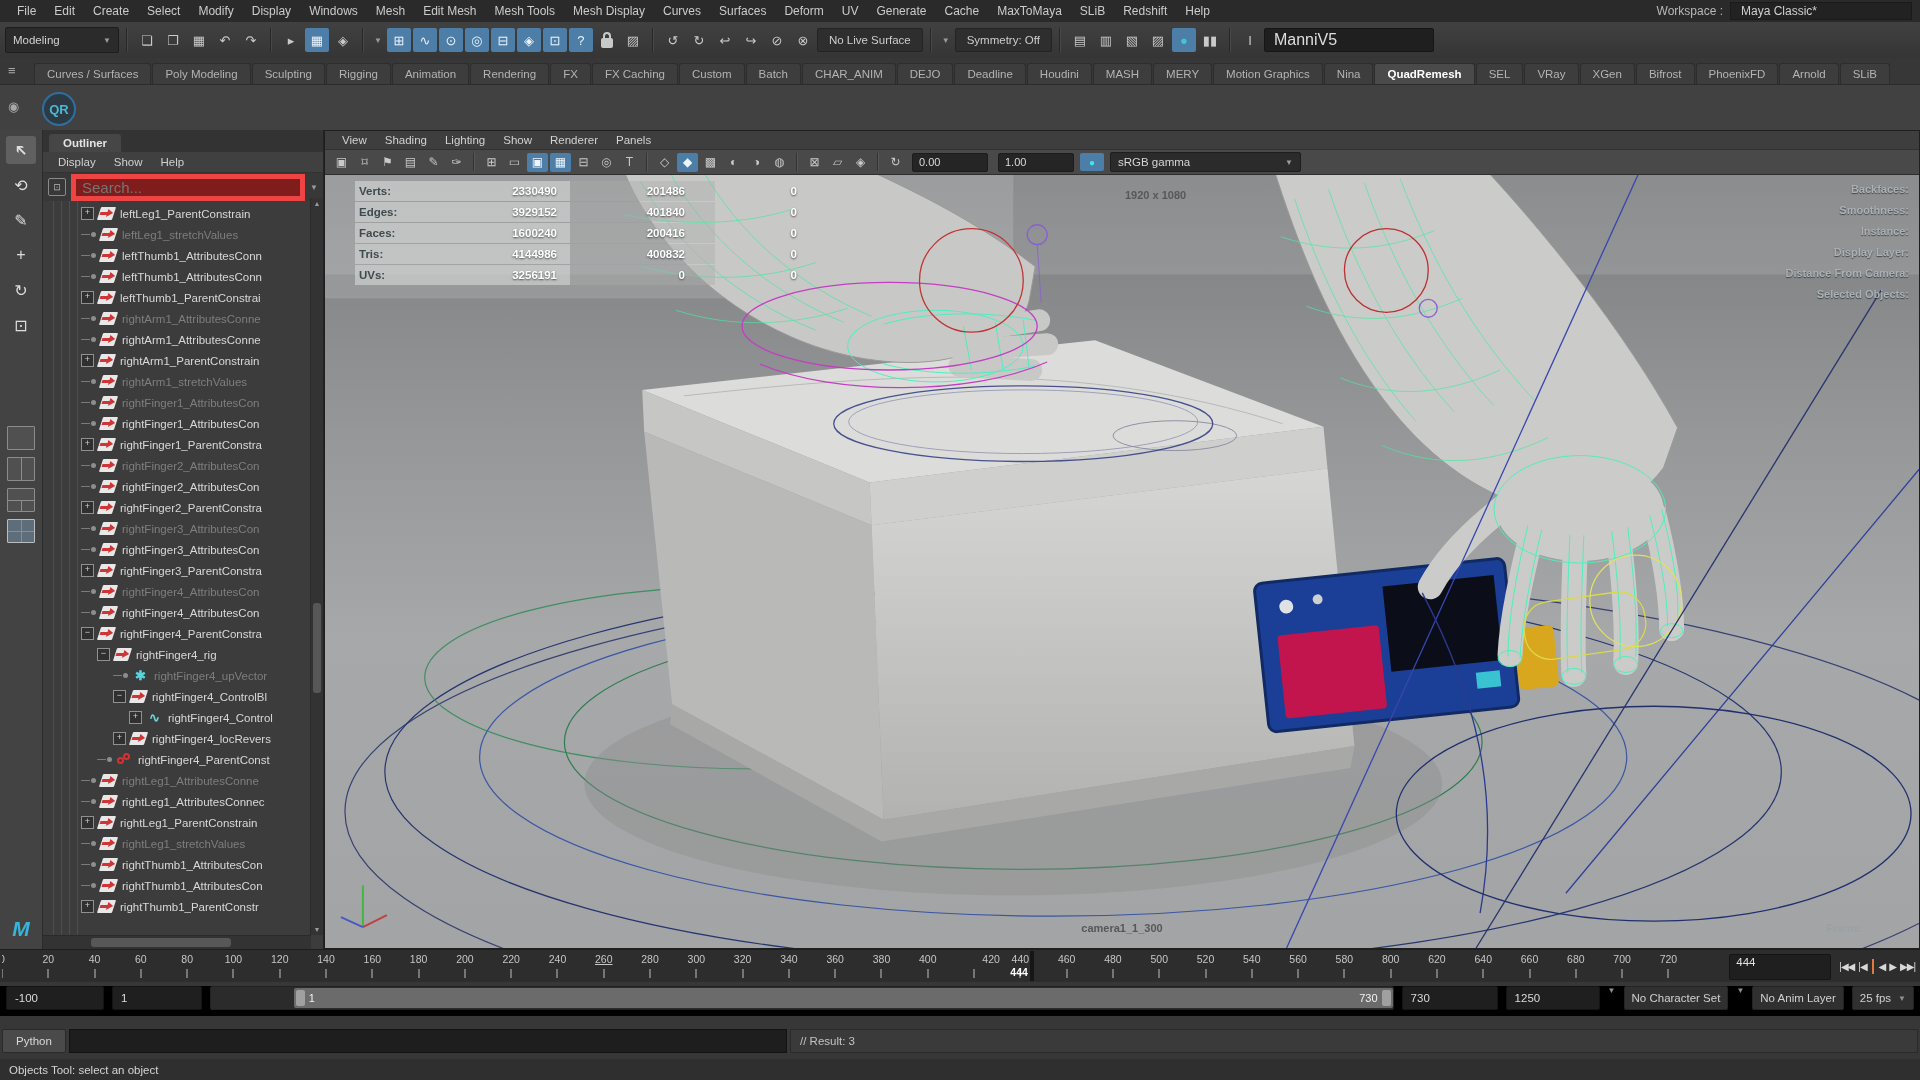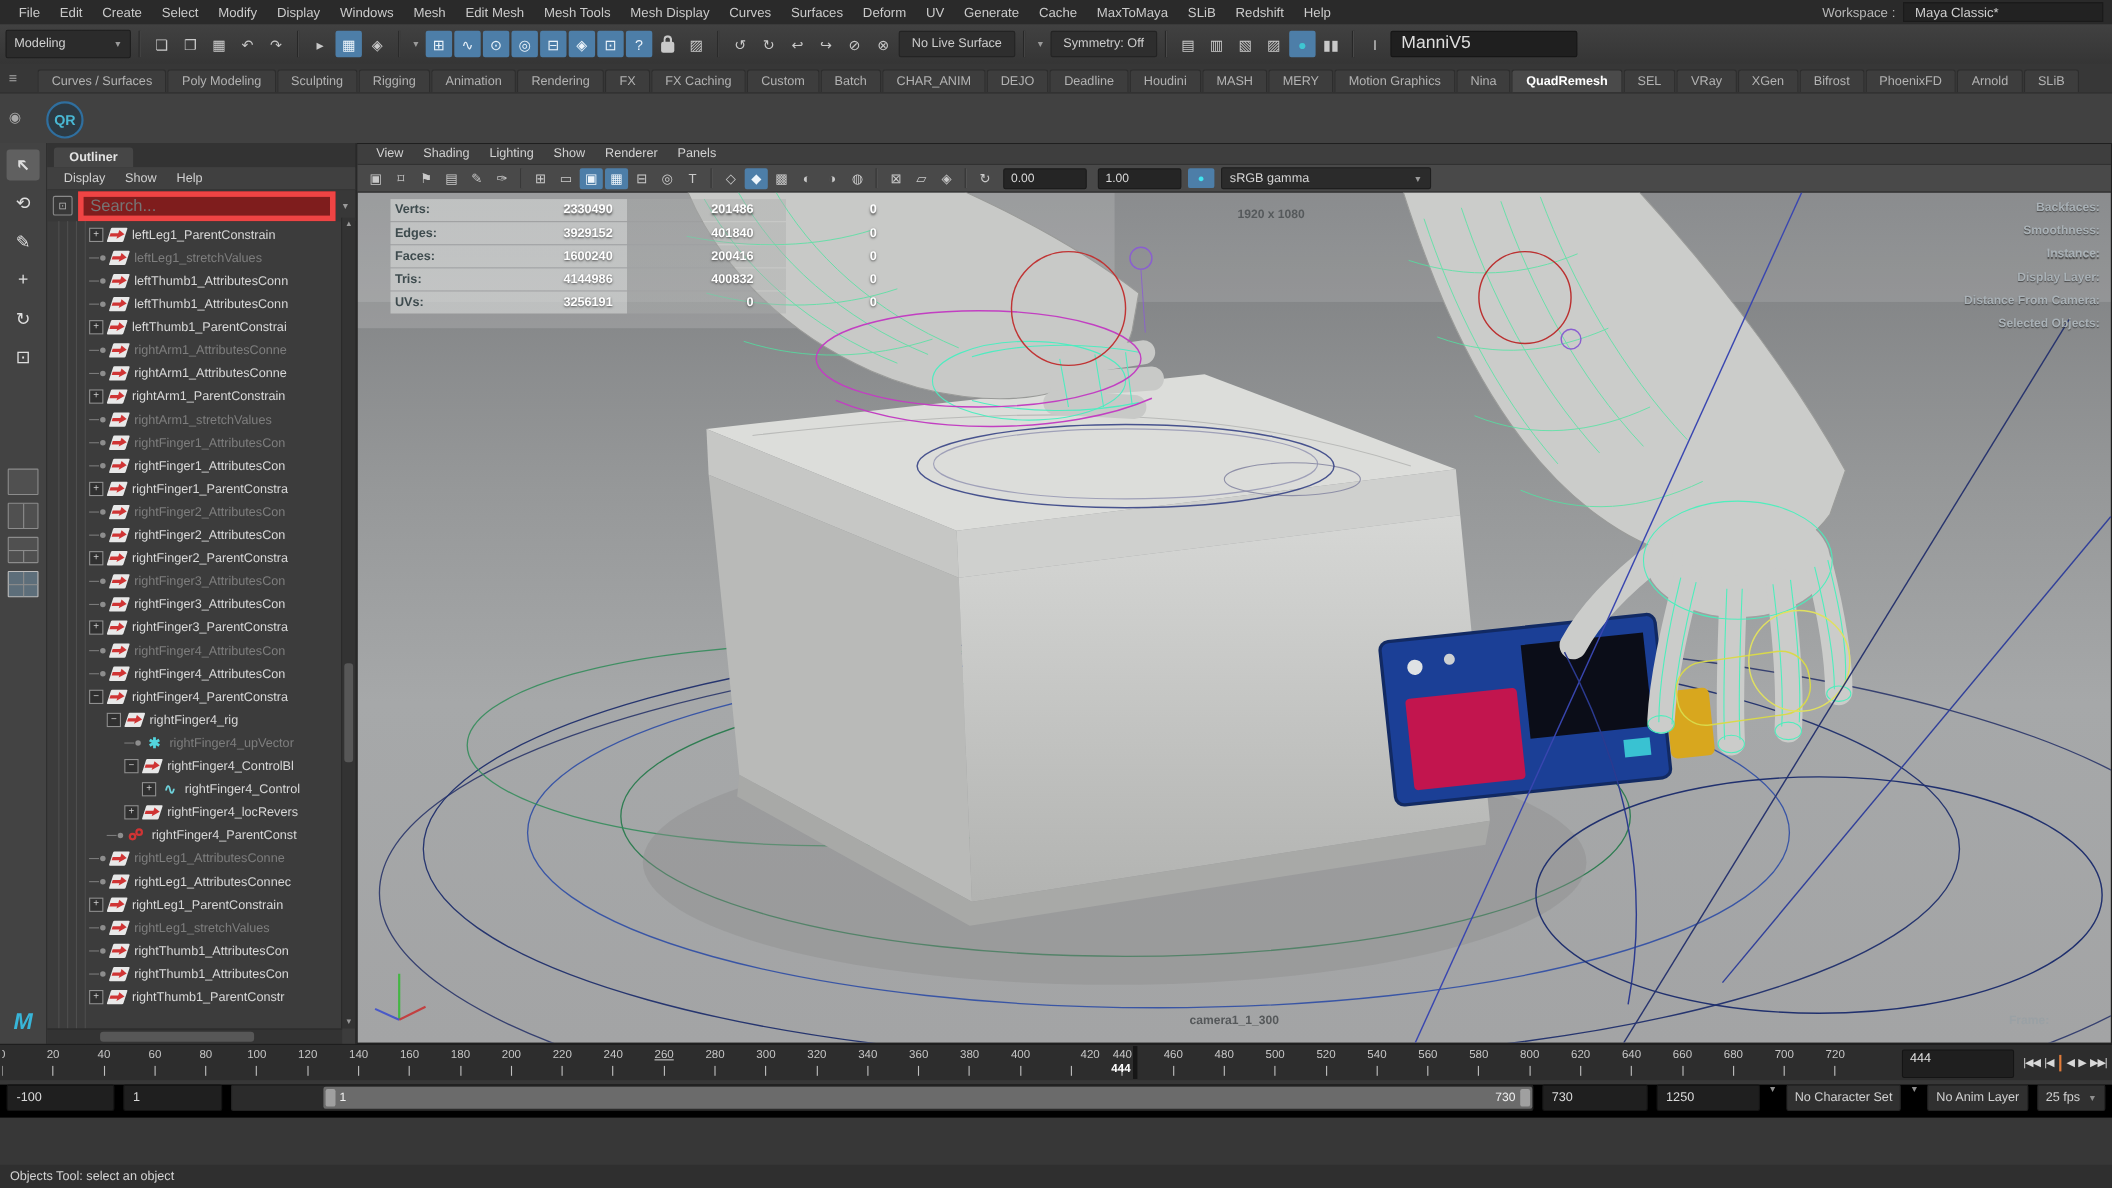--- a/index.html
+++ b/index.html
@@ -921,18 +921,23 @@
     <span class="mini-dd">▼</span>
     <div class="rs-select boxed">
       <span>No Anim Layer</span>
     </div>
     <div class="rs-select boxed">
       <span>25 fps</span>
       <span class="mini-dd">▼</span>
     </div>
   </div>
 
+  <div id="commandline">
+    <div class="cmd-lang">Python</div>
+    <input class="cmd-input" style="">
+    <div class="cmd-result">// Result: 3</div>
+  </div>
 
   <div id="helpline">
     <span>Objects Tool: select an object</span>
   </div>
 
 </div>
 
 </body></html>

